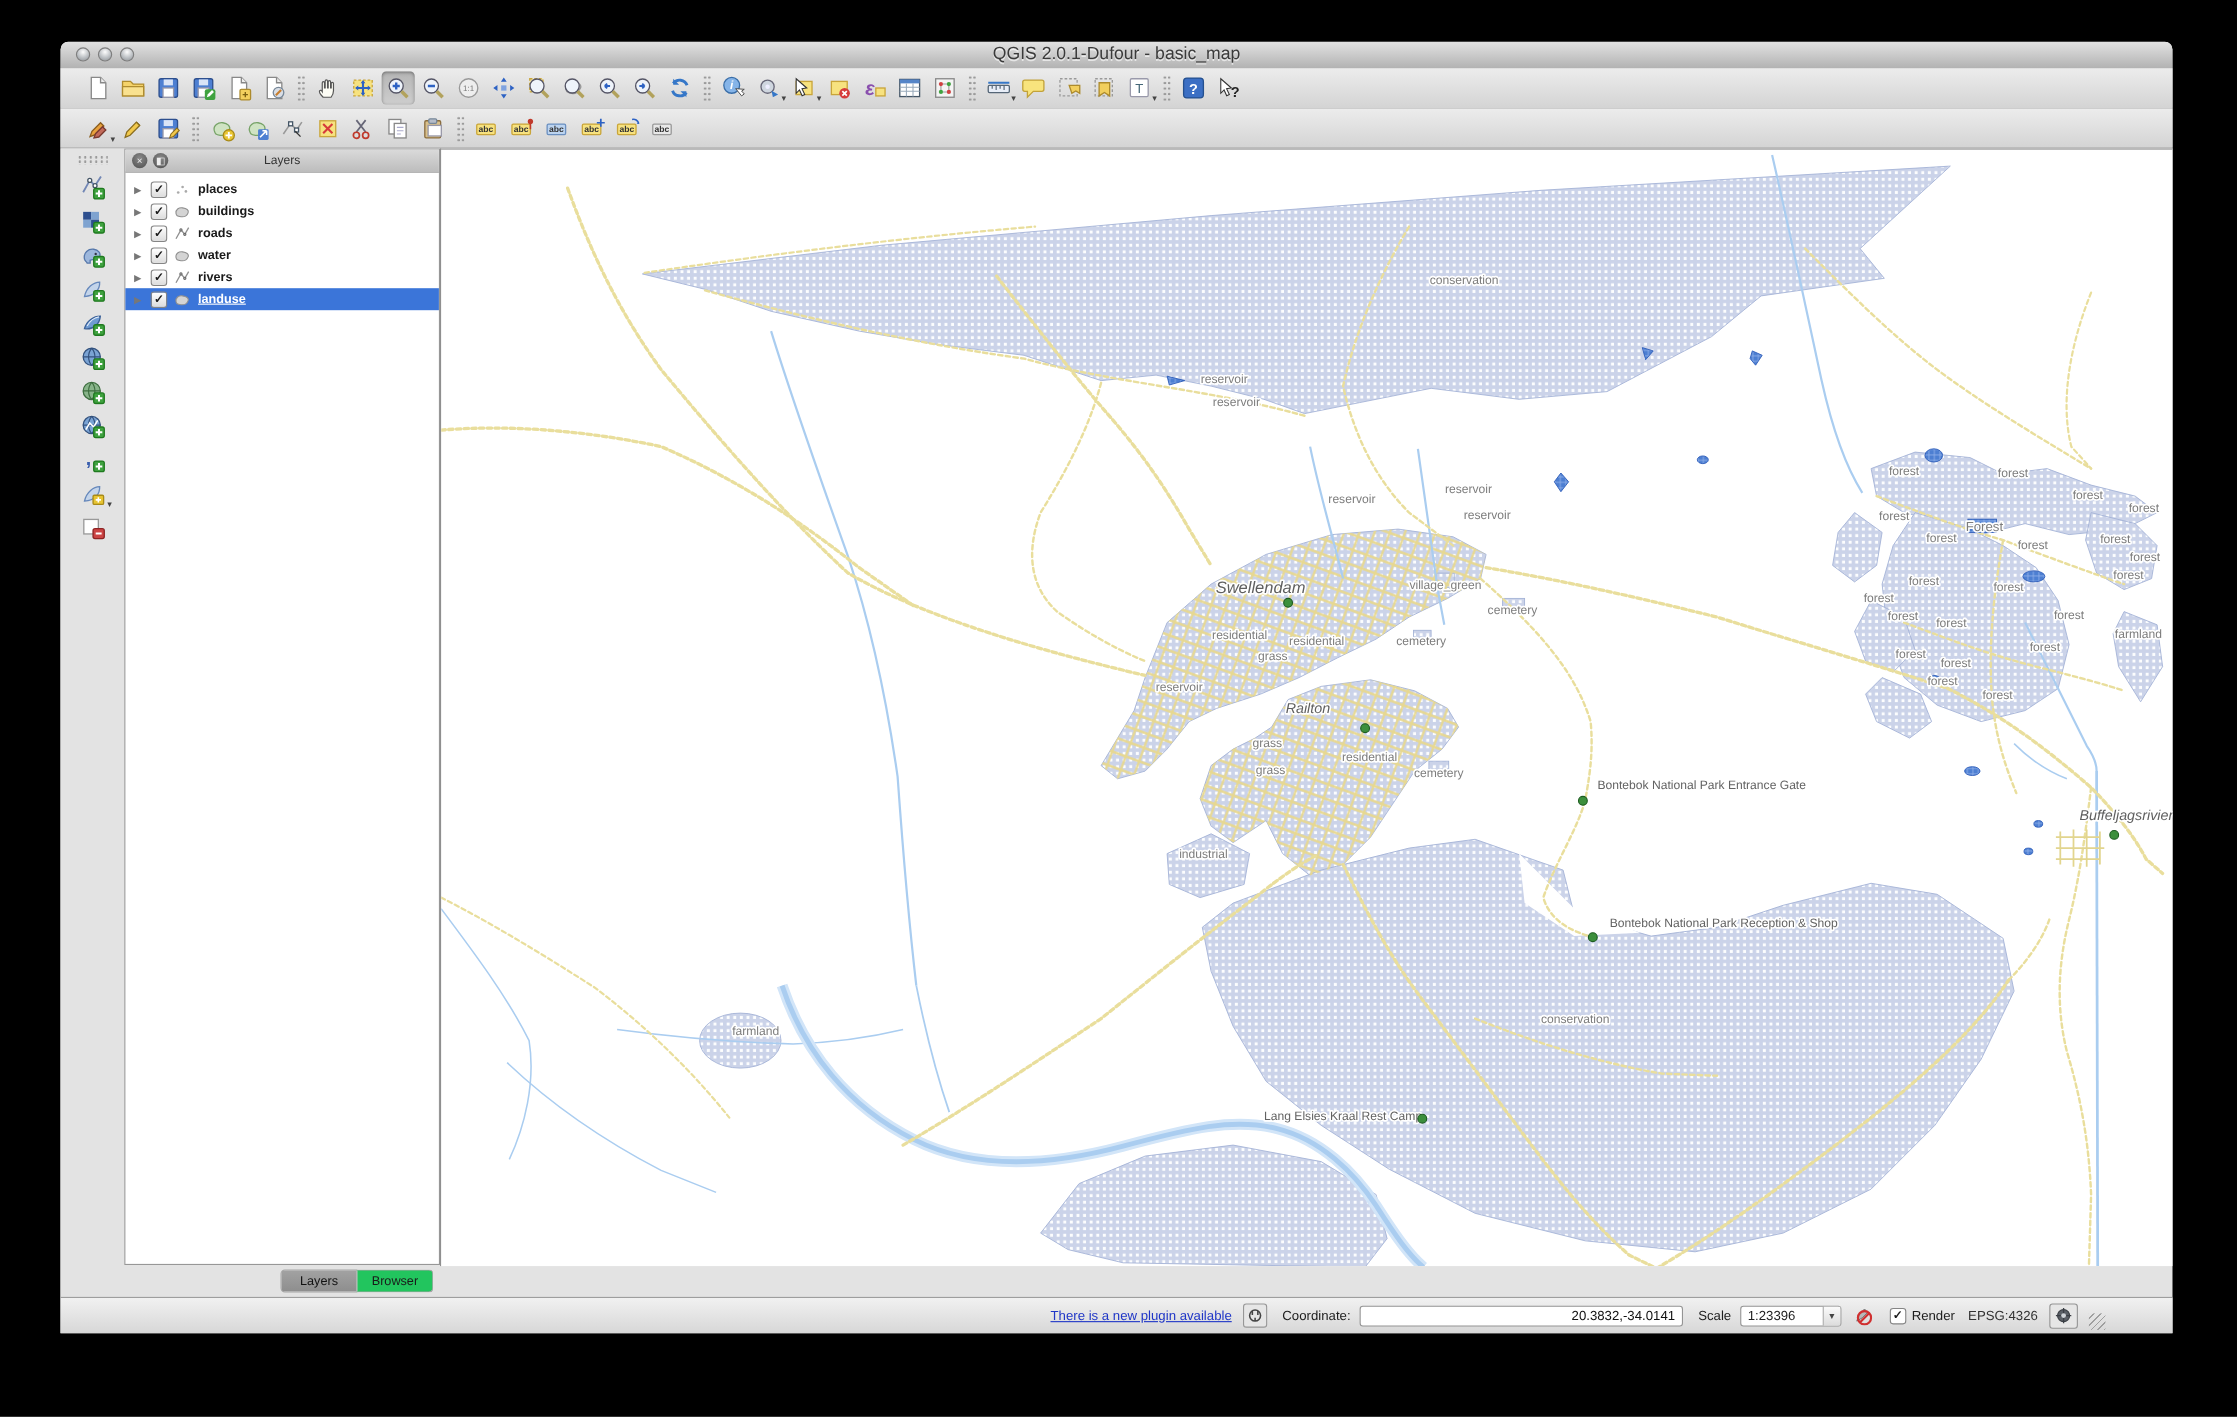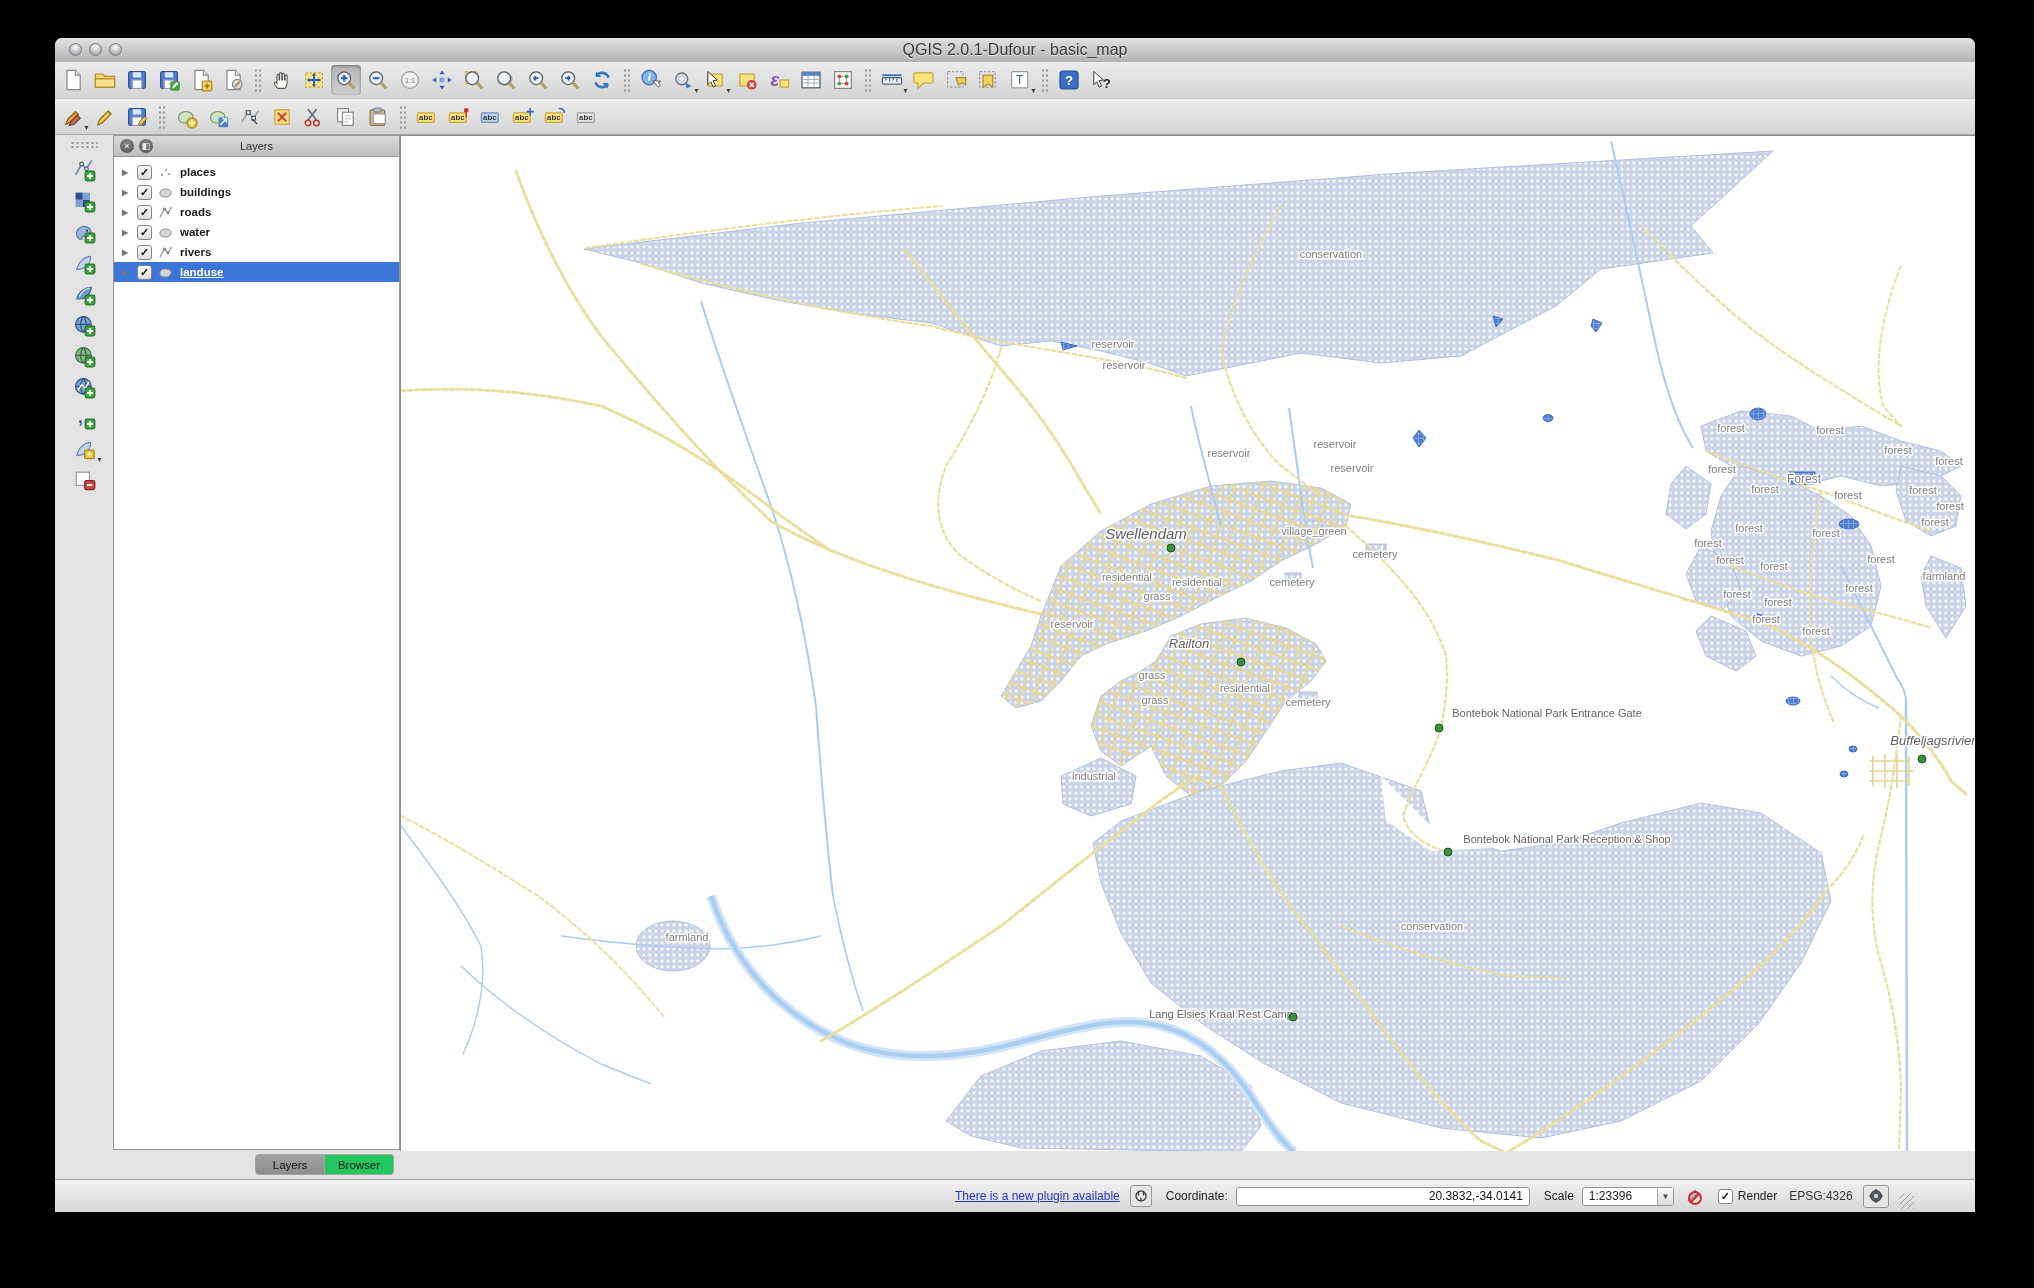--- a/index.html
+++ b/index.html
@@ -1,21 +1,21 @@
 <!DOCTYPE html>
 <html><head>
 <meta charset="utf-8">
 <style>
   html,body{margin:0;padding:0}
   body{width:2034px;height:1288px;background:#000;font-family:"Liberation Sans",sans-serif;overflow:hidden;position:relative}
   .window{position:absolute;left:55px;top:38px;width:1920px;height:1174px;background:#e3e3e3;border-radius:7px 7px 0 0;box-shadow:0 12px 50px rgba(0,0,0,.75)}
   .titlebar{position:absolute;left:0;top:0;right:0;height:24px;background:linear-gradient(#e2e2e2,#b2b2b2);border-bottom:1px solid #8f8f8f;border-radius:7px 7px 0 0}
   .tl{position:absolute;top:5px;width:13px;height:13px;border-radius:50%;background:radial-gradient(circle at 50% 30%,#fdfdfd,#bcc0c4 55%,#8d9094);border:1px solid #7d7d7d;box-sizing:border-box}
   .title{text-align:center;font-size:16px;line-height:24px;color:#3a3a3a;text-shadow:0 1px 0 rgba(255,255,255,.6)}
-  .toolbar{position:absolute;left:0;right:0;display:flex;align-items:center;background:linear-gradient(#ececec,#d4d4d4);padding-left:2px;box-sizing:border-box}
+  .toolbar{position:absolute;left:0;right:0;display:flex;align-items:center;background:linear-gradient(#ececec,#d4d4d4);padding-left:18px;box-sizing:border-box}
   .row1{top:24px;height:37px;border-bottom:1px solid #c6c6c6}
   .row2{top:61px;height:36px;border-bottom:1px solid #a6a6a6}
   .tbtn{width:30px;height:30px;display:flex;align-items:center;justify-content:center;border-radius:4px;position:relative;margin:0 1px;flex:none}
   .tbtn svg{width:24px;height:24px}
   .tbtn.active{background:linear-gradient(#b5b5b5,#cecece);box-shadow:inset 0 1px 3px rgba(0,0,0,.4)}
   .ddar{position:absolute;right:-2px;bottom:1px;font-size:7px;color:#444}
   .tsep{width:7px;height:24px;margin:0 5px;flex:none;background-image:radial-gradient(circle,#9b9b9b 1px,transparent 1.3px);background-size:4px 5px;background-repeat:repeat}
   .lefttoolbar{position:absolute;left:0;top:97px;bottom:32px;width:58px;display:flex;flex-direction:column;align-items:center;padding-top:6px;background:#e3e3e3}
   .vhandle{width:28px;height:9px;margin-bottom:4px;background-image:radial-gradient(circle,#9b9b9b 1px,transparent 1.3px);background-size:5px 4px}
   .lefttoolbar .tbtn{width:34px;height:31px;margin:0}

